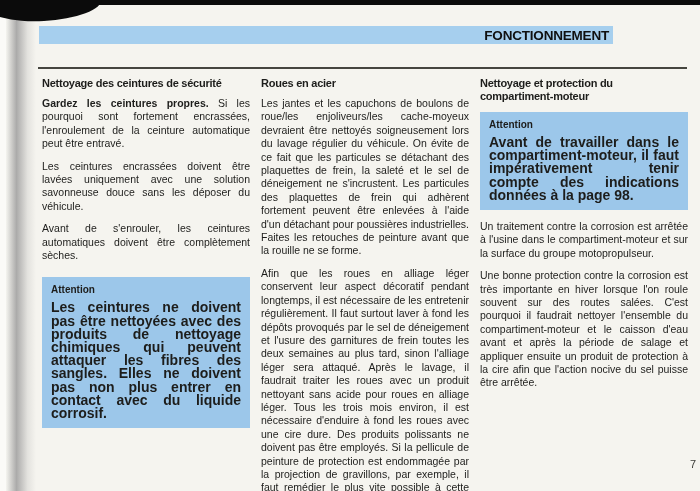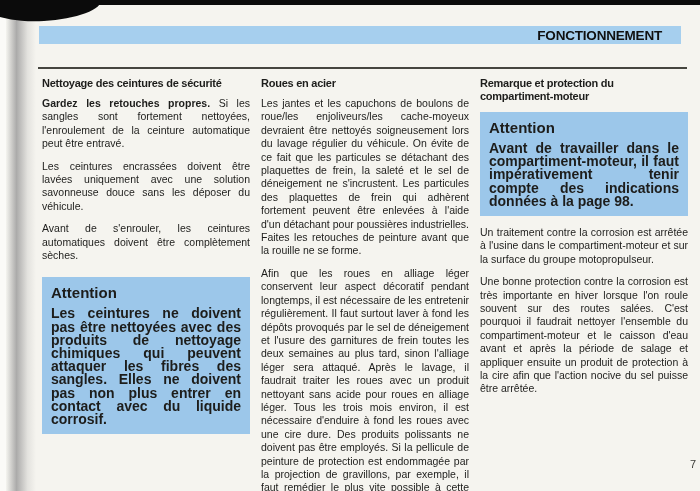--- a/index.html
+++ b/index.html
@@ -20,43 +20,43 @@
   .scan-strip-top{position:absolute;top:0;left:0;width:700px;height:5px;background:#0b0b0b;}
   .scan-corner{position:absolute;top:-17px;left:-16px;width:118px;height:38px;background:#0b0b0b;border-radius:50%;transform:rotate(-3deg);}
   .page-edge-shadow{
     position:absolute;top:0;left:6px;width:30px;height:491px;
     background:linear-gradient(to right, rgba(70,70,75,0) 0%, rgba(70,70,75,0.42) 35%, rgba(70,70,75,0.10) 72%, rgba(70,70,75,0) 100%);
   }
   .page-edge-white{position:absolute;top:0;left:0;width:6px;height:491px;background:#fbfaf7;}
 
   
   .header-bar{
-    position:absolute;left:39px;top:26px;width:642px;height:18px;
+    position:absolute;left:39px;top:26px;width:574px;height:18px;
     background:var(--header-bar);
     display:flex;align-items:center;justify-content:flex-end;
-    padding-right:19px;box-sizing:border-box;
+    padding-right:4px;box-sizing:border-box;
   }
   .header-title{font-weight:bold;font-size:13.5px;letter-spacing:-0.2px;color:#101010;}
   .rule{position:absolute;left:38px;top:67px;width:649px;height:2px;background:var(--rule);}
 
   
   .content{
     position:absolute;left:42px;top:77px;width:646px;
     display:flex;gap:11px;
   }
   .col{flex:1;min-width:0;}
   .h{font-size:11px;font-weight:bold;letter-spacing:-0.25px;line-height:13px;margin:0 0 7px 0;}
   .p{font-size:10.5px;line-height:13.4px;text-align:justify;margin:0 0 9px 0;}
   .subh{font-size:11px;font-weight:bold;margin:16px 0 6px 0;}
   .lead{font-weight:bold;}
   .attention{
     background:var(--attention-box);
     padding:7px 9px 8px 9px;margin-top:15px;
   }
-  .attention .att-title{font-size:15px;font-weight:bold;margin:0 0 6px 0;}
+  .attention .att-title{font-size:10px;font-weight:bold;margin:0 0 6px 0;}
   .attention .att-body{font-size:14px;font-weight:bold;line-height:13.2px;text-align:justify;margin:0;}
   .col-right .attention{margin-top:9px;margin-bottom:10px;}
 
   .page-num{position:absolute;right:4px;bottom:21px;font-size:11px;color:#3c3c38;}
 </style>
 </head>
 <body>
 
 <div class="page-edge-white"></div>
 <div class="page-edge-shadow"></div>
@@ -65,37 +65,37 @@
 
 <div class="header-bar">
   <span class="header-title">FONCTIONNEMENT</span>
 </div>
 <div class="rule"></div>
 
 <div class="content">
 
   <div class="col col-left">
     <h2 class="h">Nettoyage des ceintures de sécurité</h2>
-    <p class="p"><span class="lead">Gardez les retouches propres.</span><span> Si les sangles sont fortement nettoyées, l'enroulement de la ceinture automatique peut être entravé.</span></p>
+    <p class="p"><span class="lead">Gardez les ceintures propres.</span><span> Si les pourquoi sont fortement encrassées, l'enroulement de la ceinture automatique peut être entravé.</span></p>
     <p class="p">Les ceintures encrassées doivent être lavées uniquement avec une solution savonneuse douce sans les déposer du véhicule.</p>
     <p class="p">Avant de s'enrouler, les ceintures automatiques doivent être complètement sèches.</p>
     <div class="attention">
       <p class="att-title">Attention</p>
       <p class="att-body">Les ceintures ne doivent pas être nettoyées avec des produits de nettoyage chimiques qui peuvent attaquer les fibres des sangles. Elles ne doivent pas non plus entrer en contact avec du liquide corrosif.</p>
     </div>
   </div>
 
   <div class="col col-middle">
     <h2 class="h">Roues en acier</h2>
     <p class="p">Les jantes et les capuchons de boulons de roue/les enjoliveurs/les cache-moyeux devraient être nettoyés soigneusement lors du lavage régulier du véhicule. On évite de ce fait que les particules se détachant des plaquettes de frein, la saleté et le sel de déneigement ne s'incrustent. Les particules des plaquettes de frein qui adhèrent fortement peuvent être enlevées à l'aide d'un détachant pour poussières industrielles. Faites les retouches de peinture avant que la rouille ne se forme.</p>
     <p class="p">Afin que les roues en alliage léger conservent leur aspect décoratif pendant longtemps, il est nécessaire de les entretenir régulièrement. Il faut surtout laver à fond les dépôts provoqués par le sel de déneigement et l'usure des garnitures de frein toutes les deux semaines au plus tard, sinon l'alliage léger sera attaqué. Après le lavage, il faudrait traiter les roues avec un produit nettoyant sans acide pour roues en alliage léger. Tous les trois mois environ, il est nécessaire d'enduire à fond les roues avec une cire dure. Des produits polissants ne doivent pas être employés. Si la pellicule de peinture de protection est endommagée par la projection de gravillons, par exemple, il faut remédier le plus vite possible à cette blessure de la peinture.</p>
   </div>
 
   <div class="col col-right">
-    <h2 class="h">Remarque et protection du compartiment-moteur</h2>
+    <h2 class="h">Nettoyage et protection du compartiment-moteur</h2>
     <div class="attention">
       <p class="att-title">Attention</p>
       <p class="att-body">Avant de travailler dans le compartiment-moteur, il faut impérativement tenir compte des indications données à la page 98.</p>
     </div>
     <p class="p">Un traitement contre la corrosion est arrêtée à l'usine dans le compartiment-moteur et sur la surface du groupe motopropulseur.</p>
     <p class="p">Une bonne protection contre la corrosion est très importante en hiver lorsque l'on roule souvent sur des routes salées. C'est pourquoi il faudrait nettoyer l'ensemble du compartiment-moteur et le caisson d'eau avant et après la période de salage et appliquer ensuite un produit de protection à la cire afin que l'action nocive du sel puisse être arrêtée.</p>
   </div>
 
 </div>
 

